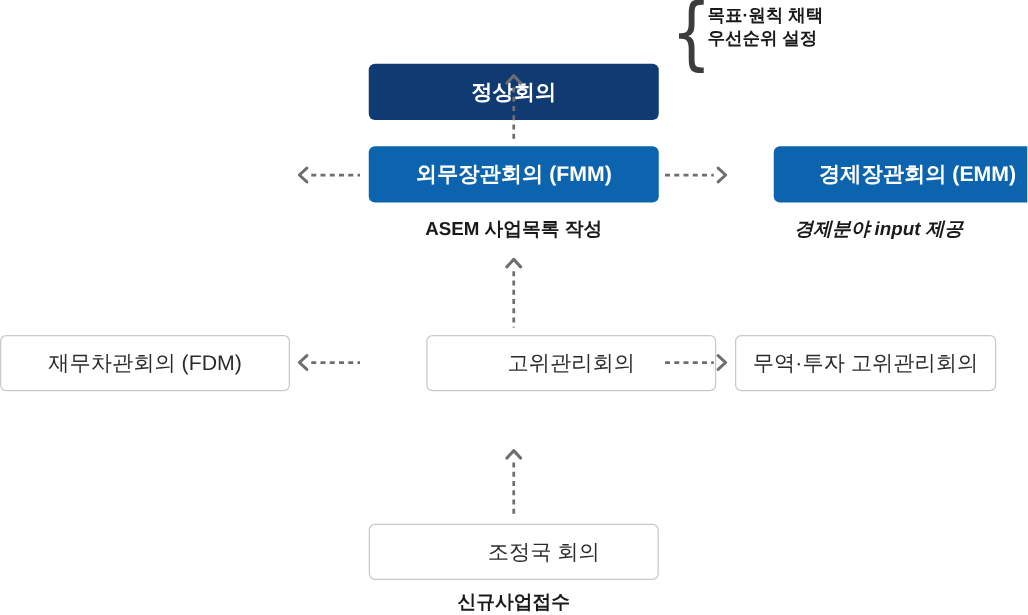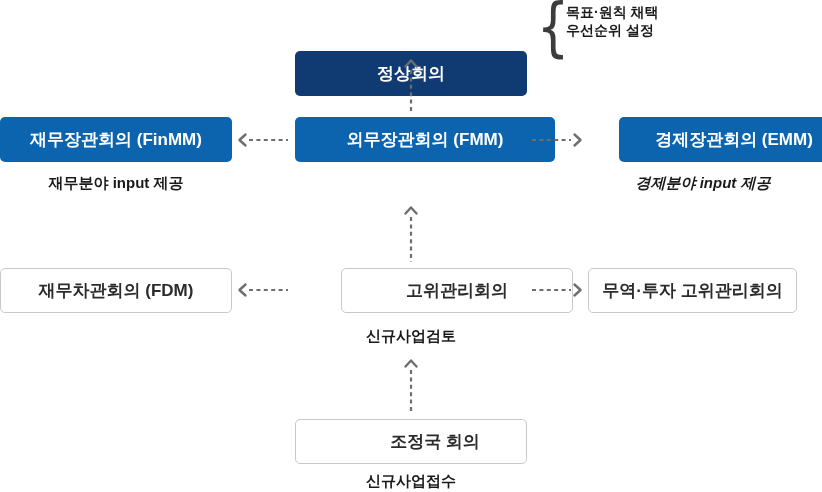--- a/index.html
+++ b/index.html
@@ -13,21 +13,21 @@
   .box{
     position:absolute;
     height:45px;
     border-radius:5px;
     display:flex;align-items:center;justify-content:center;
     box-sizing:border-box;
     text-align:center;
   }
   .box.navy{background:var(--navy);color:var(--box_text_light);font-weight:bold;font-size:17px;}
   .box.blue{background:var(--blue);color:var(--box_text_light);font-weight:bold;font-size:17px;}
-  .box.plain{background:#ffffff;border:1px solid var(--border);color:var(--plain_text);font-weight:bold;font-size:17px;}
+  .box.plain{background:#ffffff;border:1px solid var(--border);color:var(--plain_text);font-weight:normal;font-size:17px;}
   .caption{
     position:absolute;
     text-align:center;
     font-size:15px;
     font-weight:bold;
     color:var(--text_dark);
   }
   .brace{
     position:absolute;
     left:534px;top:-6px;
@@ -64,40 +64,37 @@
   <div class="annotations">
     <div>목표·원칙 채택</div>
     <div>우선순위 설정</div>
   </div>
 
   <svg class="arrow" style="left:403px;top:57px;" width="16" height="56">
     <polyline points="2.5,9.5 8,3.5 13.5,9.5"></polyline>
     <line x1="8" y1="13" x2="8" y2="54"></line>
   </svg>
 
-  <div class="box blue" style="left:0px;top:117px;width:232px;">
-    <span>재무장관회의 (FinMM)</span>
-  </div>
-  <div class="box blue" style="left:295px;top:117px;width:260px;text-align:right;">
+  <div class="box blue" style="left:295px;top:117px;width:232px;text-align:right;">
     <span>외무장관회의 (FMM)</span>
   </div>
   <div class="box blue" style="left:588px;top:117px;width:230px;margin-left:31px;">
     <span>경제장관회의 (EMM)</span>
   </div>
 
   <svg class="arrow" style="left:236px;top:132px;" width="54" height="16">
     <polyline points="9.5,2.5 3.5,8 9.5,13.5"></polyline>
     <line x1="13" y1="8" x2="52" y2="8"></line>
   </svg>
   <svg class="arrow" style="left:530px;top:132px;" width="54" height="16">
     <line x1="2" y1="8" x2="41" y2="8"></line>
     <polyline points="44.5,2.5 50.5,8 44.5,13.5"></polyline>
   </svg>
 
-  <div class="caption" style="left:0px;top:174px;width:232px;">재무분야 input 제공</div>
+  <div class="caption" style="left:295px;top:174px;width:232px;">ASEM 사업목록 작성</div>
   <div class="caption" style="left:588px;top:174px;width:230px;font-style:italic;">경제분야 input 제공</div>
 
   <svg class="arrow" style="left:403px;top:204px;" width="16" height="60">
     <polyline points="2.5,9.5 8,3.5 13.5,9.5"></polyline>
     <line x1="8" y1="13" x2="8" y2="58"></line>
   </svg>
 
   <div class="box plain" style="left:0px;top:268px;width:232px;">
     <span>재무차관회의 (FDM)</span>
   </div>
@@ -110,21 +107,20 @@
 
   <svg class="arrow" style="left:236px;top:282px;" width="54" height="16">
     <polyline points="9.5,2.5 3.5,8 9.5,13.5"></polyline>
     <line x1="13" y1="8" x2="52" y2="8"></line>
   </svg>
   <svg class="arrow" style="left:530px;top:282px;" width="54" height="16">
     <line x1="2" y1="8" x2="41" y2="8"></line>
     <polyline points="44.5,2.5 50.5,8 44.5,13.5"></polyline>
   </svg>
 
-  <div class="caption" style="left:295px;top:327px;width:232px;">신규사업검토</div>
 
   <svg class="arrow" style="left:403px;top:357px;" width="16" height="58">
     <polyline points="2.5,9.5 8,3.5 13.5,9.5"></polyline>
     <line x1="8" y1="13" x2="8" y2="56"></line>
   </svg>
 
   <div class="box plain" style="left:295px;top:419px;width:232px;padding-left:48px;">
     <span>조정국 회의</span>
   </div>
   <div class="caption" style="left:295px;top:472px;width:232px;font-family:Liberation Mono, monospace;">신규사업접수</div>

